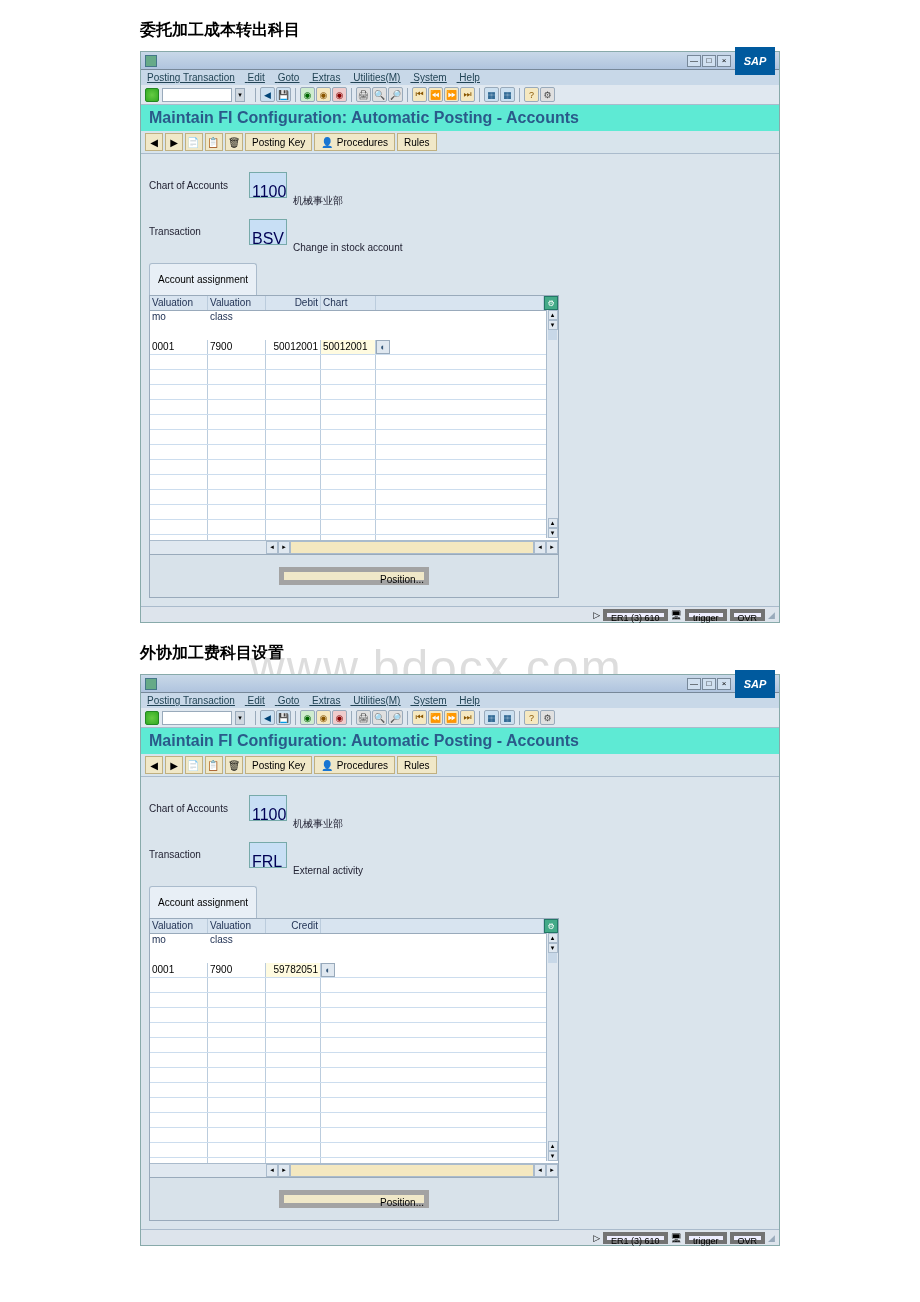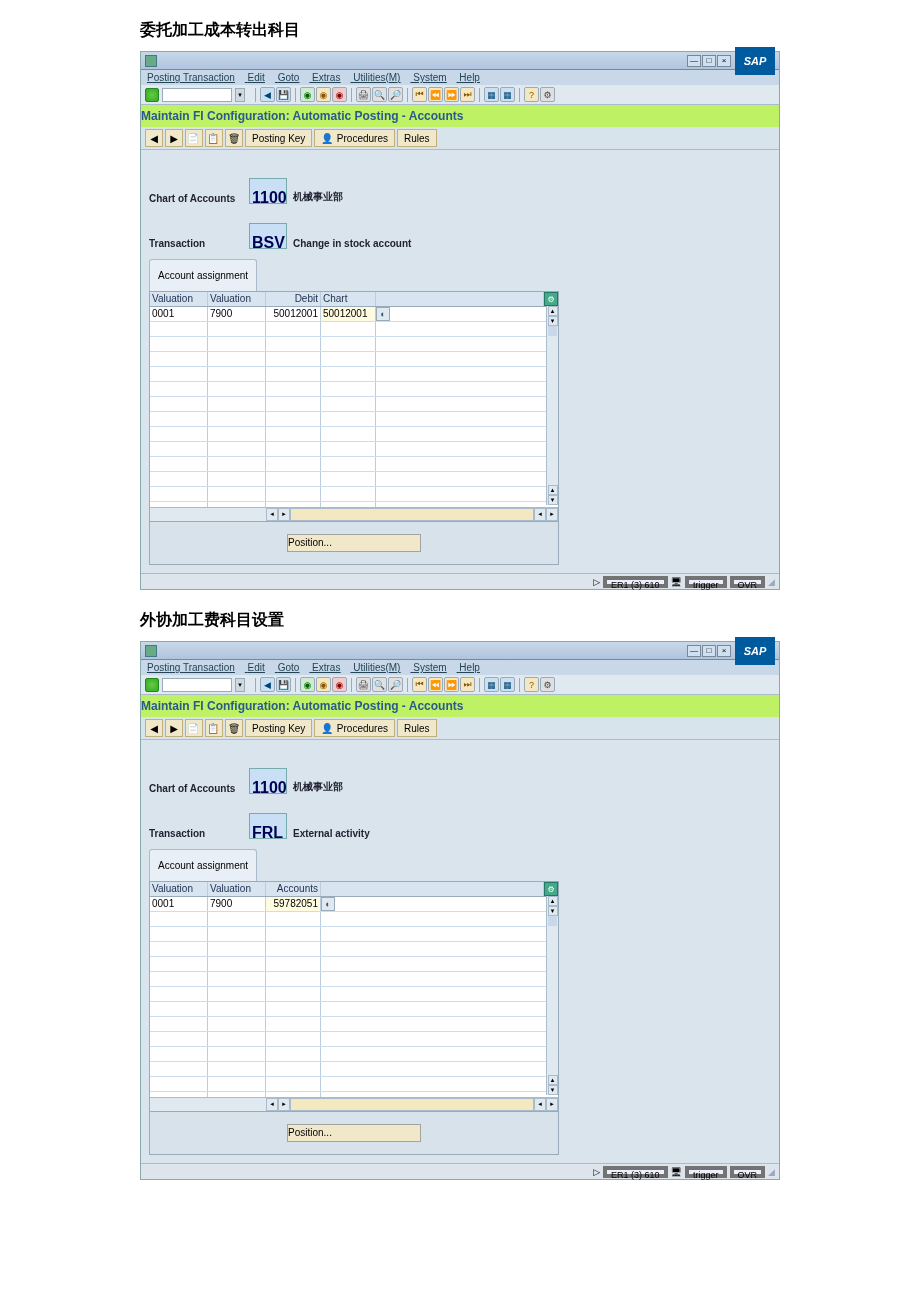--- a/index.html
+++ b/index.html
@@ -18,52 +18,52 @@
 .tb-ok { width: 14px; height: 14px; background: radial-gradient(#6c4, #3a2); border: 1px solid #282; border-radius: 2px; margin-right: 2px; }
 .tb-input { width: 70px; height: 14px; background: #fff; border: 1px solid #9ab; margin-right: 2px; }
 .tb-dropdown { width: 10px; height: 14px; background: #d0d8e0; border: 1px solid #9ab; font-size: 7px; text-align: center; line-height: 12px; margin-right: 6px; }
 .tb-sep { width: 1px; height: 14px; background: #9ab; margin: 0 3px; }
 .tb-btn { width: 15px; height: 15px; border: 1px solid #9ab; border-radius: 2px; display: inline-flex; align-items: center; justify-content: center; font-size: 9px; }
 .tb-blue { background: #cce0f0; color: #047; }
 .tb-green { background: #cfeccf; color: #060; }
 .tb-red { background: #f0cccc; color: #800; }
 .tb-yellow { background: #f5e8c0; color: #850; }
 .tb-gray { background: #e0e0e0; color: #444; }
-.page-title { background: #bef264; padding: 4px 0; font-size: 12px; font-weight: bold; color: #2a5a8a; }
+.page-title { background: #5eead4; padding: 4px 8px; font-size: 16px; font-weight: bold; color: #2a5a8a; }
 .app-toolbar { background: #d8e4ec; padding: 2px 4px; display: flex; align-items: center; gap: 2px; border-bottom: 1px solid #abc; }
 .app-btn { height: 18px; padding: 0 6px; background: #f0e8c8; border: 1px solid #c0b080; font-size: 10px; display: flex; align-items: center; }
 .app-ico { width: 18px; height: 18px; background: #f0e8c8; border: 1px solid #c0b080; display: flex; align-items: center; justify-content: center; font-size: 10px; }
 .content { background: #dae4ec; padding: 8px; min-height: 320px; position: relative; }
-.field-row { display: flex; align-items: flex-end; margin-bottom: 2px; font-size: 10px; font-weight: bold; }
+.field-row { display: flex; align-items: center; margin-bottom: 2px; font-size: 10px; }
 .field-label { width: 100px; color: #223; }
 .field-val { width: 38px; height: 14px; background: #c8dff5; border: 1px solid #7aa; padding: 12px 2px; color: #005; font-size: 16px; line-height: 14px; }
 .field-desc { margin-left: 6px; color: #223; margin-top: 32px; }
 .tab-strip { margin-top: 10px; }
 .tab { display: inline-block; background: #e8eff6; border: 1px solid #abc; border-bottom: none; padding: 10px 8px; font-size: 10px; border-radius: 3px 3px 0 0; }
 .grid-wrap { border: 1px solid #9ab; background: #fff; position: relative; }
 .grid-head { display: flex; background: #e0e8f0; border-bottom: 1px solid #9ab; }
-.grid-body { max-height: 200px; overflow: hidden; }
+.grid-body { max-height: 200px; overflow: hidden; margin-top: 29px; }
 .gh, .gc { border-right: 1px solid #bcd; height: 14px; font-size: 10px; padding: 0 2px; line-height: 14px; }
 .gh { background: #d8e4f0; color: #235; }
 .grid-row { display: flex; border-bottom: 1px solid #cde; }
 .gc { background: #fff; color: #000; }
 .gc-hl { background: #fffbe0; }
 .col-a { width: 58px; }
 .col-b { width: 58px; }
 .col-c { width: 55px; text-align: right; }
 .col-d { width: 55px; }
 .cfg-btn { width: 14px; height: 14px; background: #4a8; border: 1px solid #276; display: flex; align-items: center; justify-content: center; font-size: 8px; color: #fff; }
 .vscroll { position: absolute; right: 0; top: 14px; bottom: 16px; width: 12px; background: #e0e8f0; border-left: 1px solid #abc; }
 .vscroll .thumb { width: 10px; height: 10px; background: #e0e8f0; border: 1px solid #abc; margin: 0 auto; font-size: 7px; text-align: center; line-height: 8px; }
 .vscroll .track { height: 10px; background: #c8d8e8; margin: 0 1px; }
 .hscroll { display: flex; background: #e0e8f0; border-top: 1px solid #abc; height: 14px; }
 .hbtn { width: 12px; border: 1px solid #abc; font-size: 7px; text-align: center; line-height: 10px; background: #e0e8f0; }
 .htrack { flex: 1; background: #f4e8c0; border: 1px solid #abc; }
 .position-row { background: #d8e2ea; padding: 12px; display: flex; justify-content: center; }
-.pos-btn { width: 134px; height: 18px; background: #f0e8c8; border: 1px solid #a3a3a3; font-size: 10px; text-align: left; line-height: 16px; }
+.pos-btn { width: 150px; height: 18px; background: #f0e8c8; border: 5px solid #a3a3a3; font-size: 10px; text-align: right; line-height: 16px; }
 .statusbar { background: #dde4ec; border-top: 1px solid #abc; height: 16px; display: flex; align-items: center; justify-content: flex-end; padding: 0 4px; font-size: 9px; gap: 3px; }
 .status-seg { border: 4px solid #737373; padding: 0 4px; height: 12px; line-height: 11px; background: #eef; }
 .search-help { width: 14px; height: 14px; border: 1px solid #9ab; background: #e0e8f0; font-size: 9px; text-align: center; line-height: 12px; color: #357; }
 .grid-container { display: flex; }
 .grid-left { position: relative; }
 </style>
 </head>
 <body>
 
 <div class="doc-heading">委托加工成本转出科目</div>
@@ -348,21 +348,21 @@
       <div class="field-val">FRL</div>
       <div class="field-desc">External activity</div>
     </div>
     <div class="tab-strip"><div class="tab">Account assignment</div></div>
     <div class="grid-container">
       <div class="grid-left">
         <div class="grid-wrap" style="width:410px;">
           <div class="grid-head">
             <div class="gh col-a">Valuation mo</div>
             <div class="gh col-b">Valuation class</div>
-            <div class="gh col-c">Accounts</div>
+            <div class="gh col-c">Credit</div>
             <div style="flex:1" class="gh"></div>
             <div class="cfg-btn">⚙</div>
           </div>
           <div class="grid-body">
             <div class="grid-row">
               <div class="gc col-a">0001</div>
               <div class="gc col-b">7900</div>
               <div class="gc gc-hl col-c">59782051</div>
               <div class="search-help">◐</div>
             </div>

